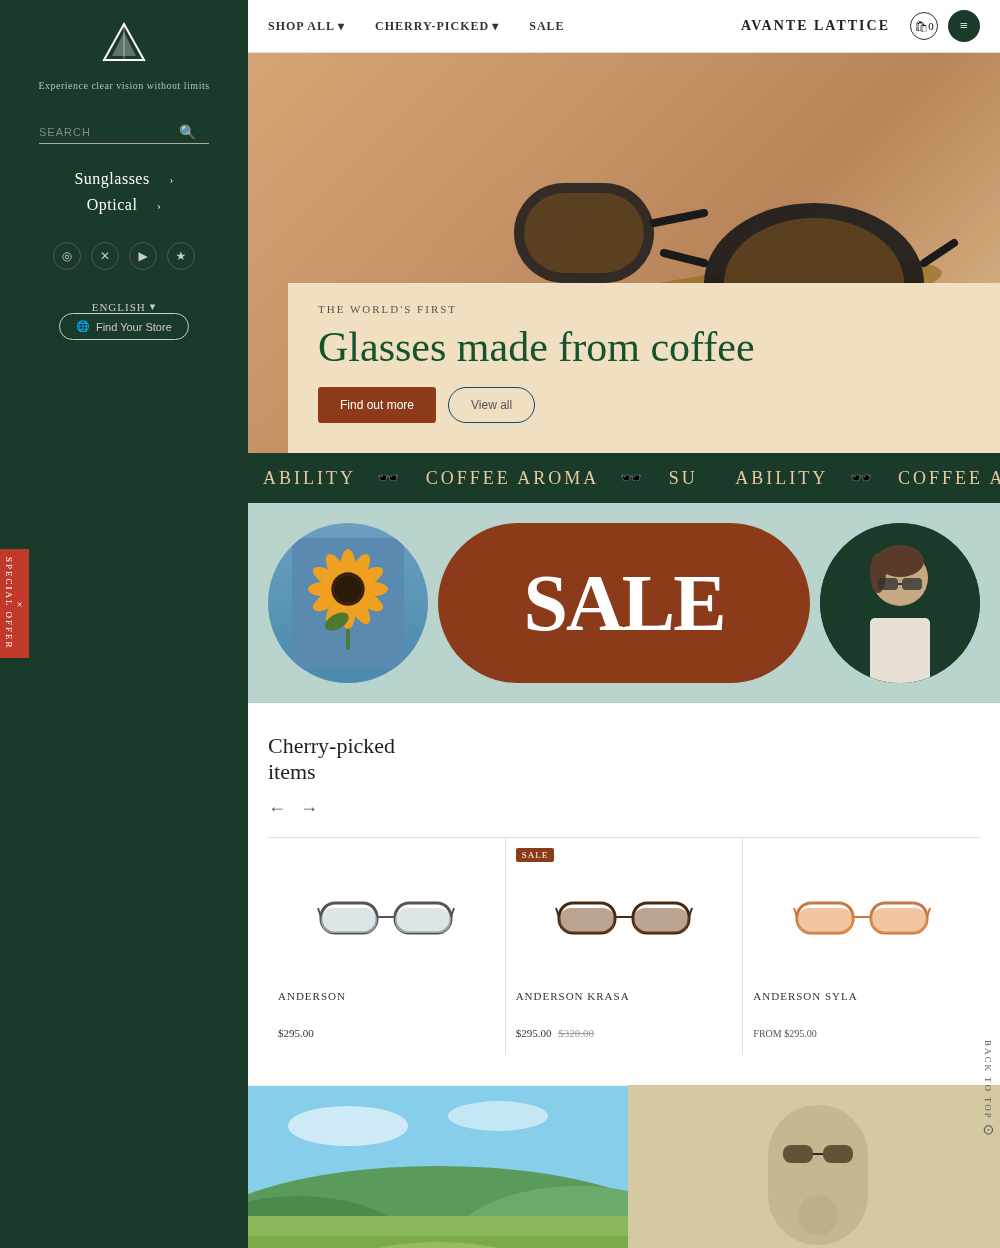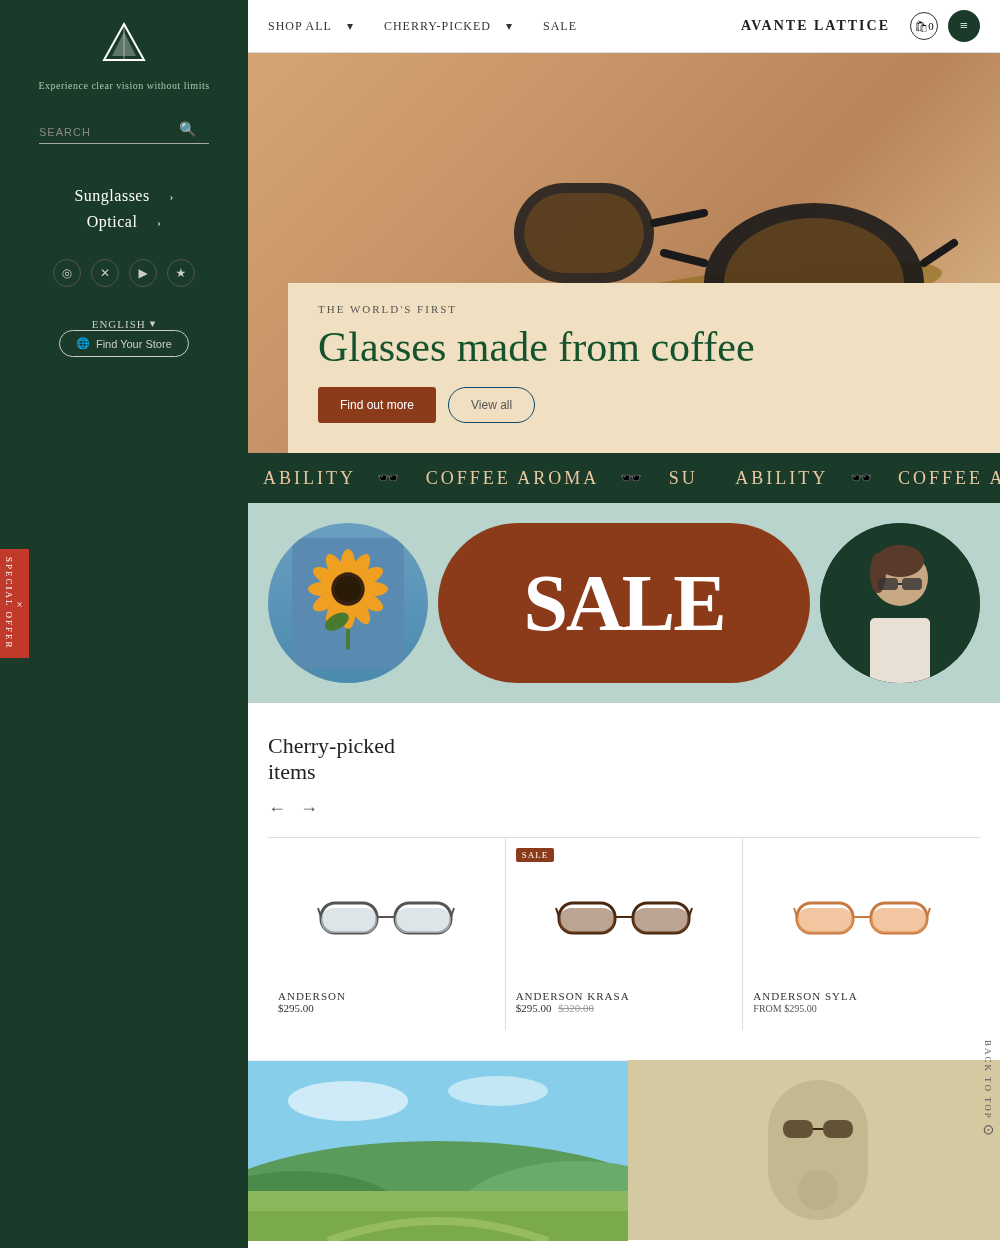--- a/index.html
+++ b/index.html
@@ -26,23 +26,23 @@
     .sidebar-tagline {
       font-size: 10px;
       color: #aac9b0;
       text-align: center;
       margin-bottom: 30px;
       letter-spacing: 0.5px;
     }
     .sidebar-search {
       width: 170px;
       display: flex;
-      align-items: flex-start;
+      align-items: center;
       border-bottom: 1px solid #aaa;
-      margin-bottom: 43px;
+      margin-bottom: 26px;
     }
     .sidebar-search input {
       background: transparent;
       border: none;
       outline: none;
       color: #ccc;
       font-size: 12px;
       width: 140px;
       padding: 4px 0;
       letter-spacing: 1px;
@@ -154,21 +154,21 @@
       display: flex;
       gap: 30px;
       flex: 1;
     }
     .top-nav-links a {
       text-decoration: none;
       color: #333;
       font-size: 12px;
       letter-spacing: 1px;
       text-transform: uppercase;
-      display: flex; align-items: center; gap: 15px;
+      display: flex; align-items: center; gap: 3px; font-weight: bold;
     }
     .top-nav-brand {
       font-size: 14px;
       font-weight: bold;
       letter-spacing: 2px;
       color: #222;
       text-align: right;
     }
     .top-nav-cart {
       margin-left: 20px;
@@ -368,20 +368,21 @@
     .product-name {
       font-size: 11px;
       letter-spacing: 1px;
       color: #333;
       text-transform: uppercase;
       margin-bottom: 0;
     }
     .product-price {
       font-size: 11px;
       color: #333;
+      margin-top: 25px;
     }
     .product-price-old {
       text-decoration: line-through;
       color: #999;
       margin-left: 4px;
     }
     .product-price-from {
       font-size: 10px;
       color: #555;
     }

